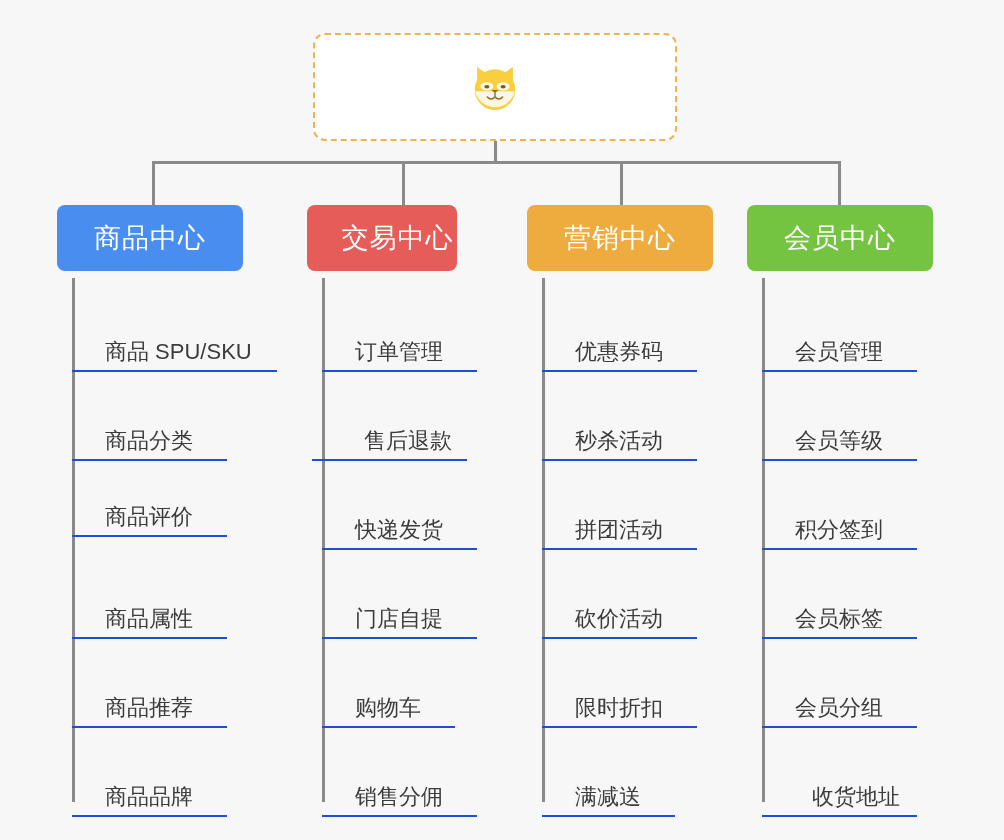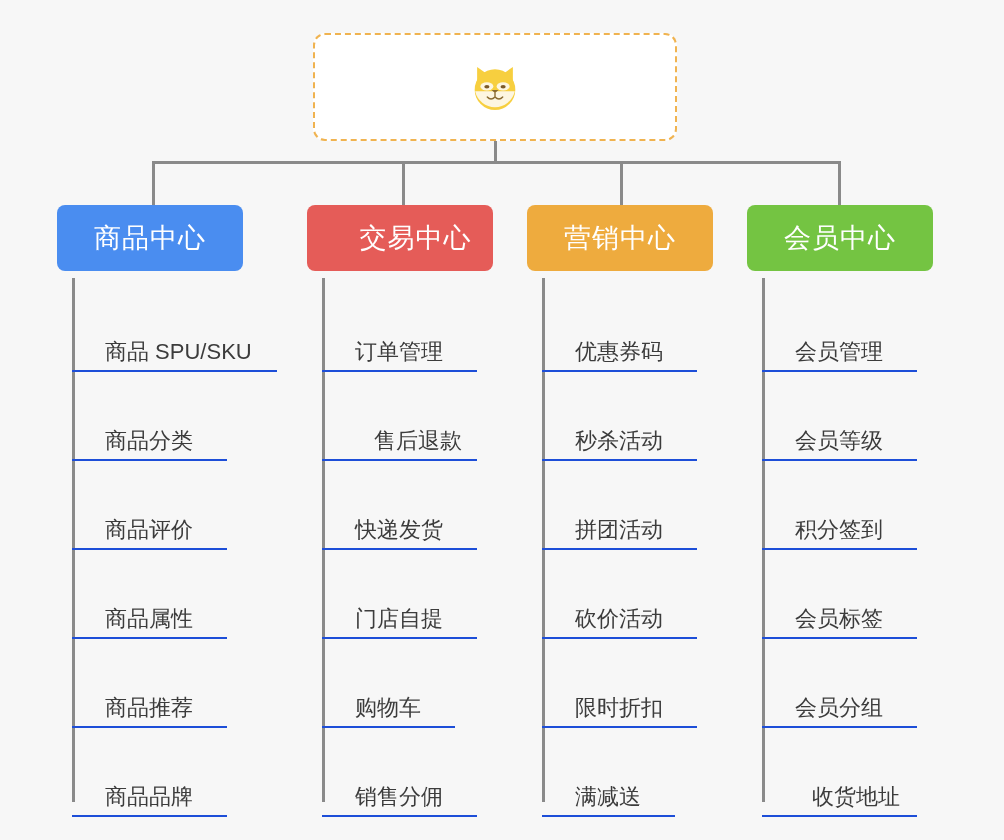--- a/index.html
+++ b/index.html
@@ -148,44 +148,44 @@
       <span>商品中心</span>
     </div>
     <div class="trunk" style="left:72px; top:73px; height:524px;"></div>
 
     <div class="leaf" style="left:72px; top:78px; width:205px;">
       <span class="leaf-label">商品 SPU/SKU</span>
     </div>
     <div class="leaf" style="left:72px; top:167px; width:155px;">
       <span class="leaf-label">商品分类</span>
     </div>
-    <div class="leaf" style="left:72px; top:256px; width:155px;">
+    <div class="leaf" style="left:72px; top:243px; width:155px;">
       <span class="leaf-label">商品评价</span>
     </div>
     <div class="leaf" style="left:72px; top:345px; width:155px;">
       <span class="leaf-label">商品属性</span>
     </div>
     <div class="leaf" style="left:72px; top:434px; width:155px;">
       <span class="leaf-label">商品推荐</span>
     </div>
     <div class="leaf" style="left:72px; top:523px; width:155px;">
       <span class="leaf-label">商品品牌</span>
     </div>
   </div>
 
   <div class="branch">
-    <div class="cat-box" style="left:307px; width:186px; background:#e55c58;padding-left:31px;">
+    <div class="cat-box" style="left:307px; width:150px; background:#e55c58;padding-left:31px;">
       <span>交易中心</span>
     </div>
     <div class="trunk" style="left:322px; top:73px; height:524px;"></div>
 
     <div class="leaf" style="left:322px; top:78px; width:155px;">
       <span class="leaf-label">订单管理</span>
     </div>
-    <div class="leaf" style="left:322px; top:167px; width:155px;padding-left:19px;">
+    <div class="leaf" style="left:312px; top:167px; width:155px;padding-left:19px;">
       <span class="leaf-label">售后退款</span>
     </div>
     <div class="leaf" style="left:322px; top:256px; width:155px;">
       <span class="leaf-label">快递发货</span>
     </div>
     <div class="leaf" style="left:322px; top:345px; width:155px;">
       <span class="leaf-label">门店自提</span>
     </div>
     <div class="leaf" style="left:322px; top:434px; width:133px;">
       <span class="leaf-label">购物车</span>

